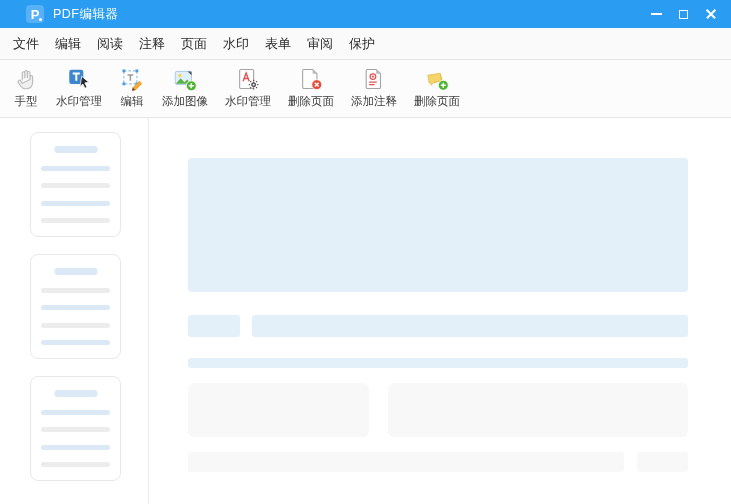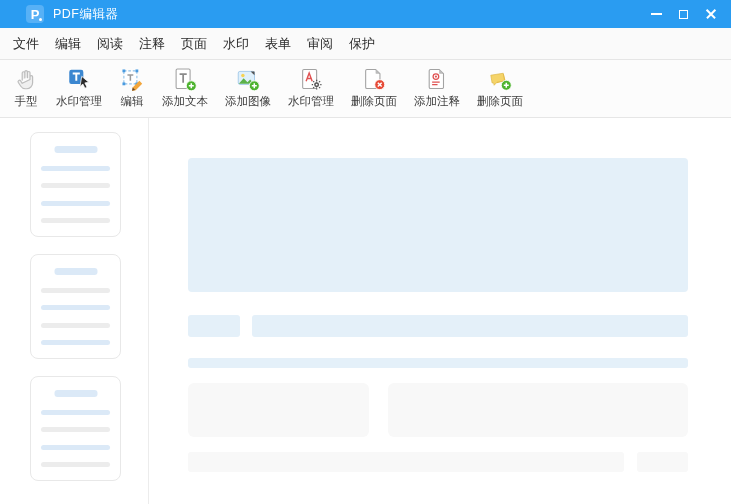--- a/index.html
+++ b/index.html
@@ -131,29 +131,20 @@
         <rect x="15.2" y="3.2" width="2.6" height="2.6" fill="#4a9be0"></rect>
         <rect x="3.2" y="15.2" width="2.6" height="2.6" fill="#4a9be0"></rect>
         <rect x="15.2" y="15.2" width="2.6" height="2.6" fill="#4a9be0"></rect>
         <path d="M7.8 8.2 h5.4 M10.5 8.2 v5.4" stroke="#9a9a9a" stroke-width="1.4"></path>
         <path d="M12.8 19.7 l6 -6 2.6 2.6 -6 6 -3.4 0.8 Z" fill="#f2a63c"></path>
         <path d="M12.7 19.8 l-0.7 3 3 -0.7 Z" fill="#6b4a2b"></path>
       </svg>
       <span class="tlabel">编辑</span>
     </div>
 
-    <div class="tool">
-      <svg class="ticon" viewBox="0 0 24 24">
-        <path d="M5 2.8 h10.5 a1.2 1.2 0 0 1 1.2 1.2 v15.5 a1.2 1.2 0 0 1 -1.2 1.2 h-10.5 a1.2 1.2 0 0 1 -1.2 -1.2 v-15.5 a1.2 1.2 0 0 1 1.2 -1.2 Z" fill="#fff" stroke="#a3a3a3"></path>
-        <path d="M7 7.5 h6.6 M10.3 7.5 v8" stroke="#8a8a8a" stroke-width="1.6"></path>
-        <circle cx="17.8" cy="18.3" r="4.6" fill="#4db32e" stroke="#fff" stroke-width="0.8"></circle>
-        <path d="M17.8 16 v4.6 M15.5 18.3 h4.6" stroke="#fff" stroke-width="1.4"></path>
-      </svg>
-      <span class="tlabel">添加文本</span>
-    </div>
 
     <div class="tool">
       <svg class="ticon" viewBox="0 0 24 24">
         <rect x="3" y="5" width="15" height="12" rx="1.5" fill="#dff0fb" stroke="#9fc7e8" stroke-width="0.8"></rect>
         <circle cx="7.3" cy="8.8" r="1.6" fill="#f8d353"></circle>
         <path d="M3.5 16.4 l4.5 -5 3.5 3.5 2.5 -2.5 3.5 4 Z" fill="#5cb24a"></path>
         <path d="M18 5 h-3.6 l3.6 3.6 Z" fill="#555"></path>
         <circle cx="17.8" cy="18.3" r="4.6" fill="#4db32e" stroke="#fff" stroke-width="0.8"></circle>
         <path d="M17.8 16 v4.6 M15.5 18.3 h4.6" stroke="#fff" stroke-width="1.4"></path>
       </svg>

